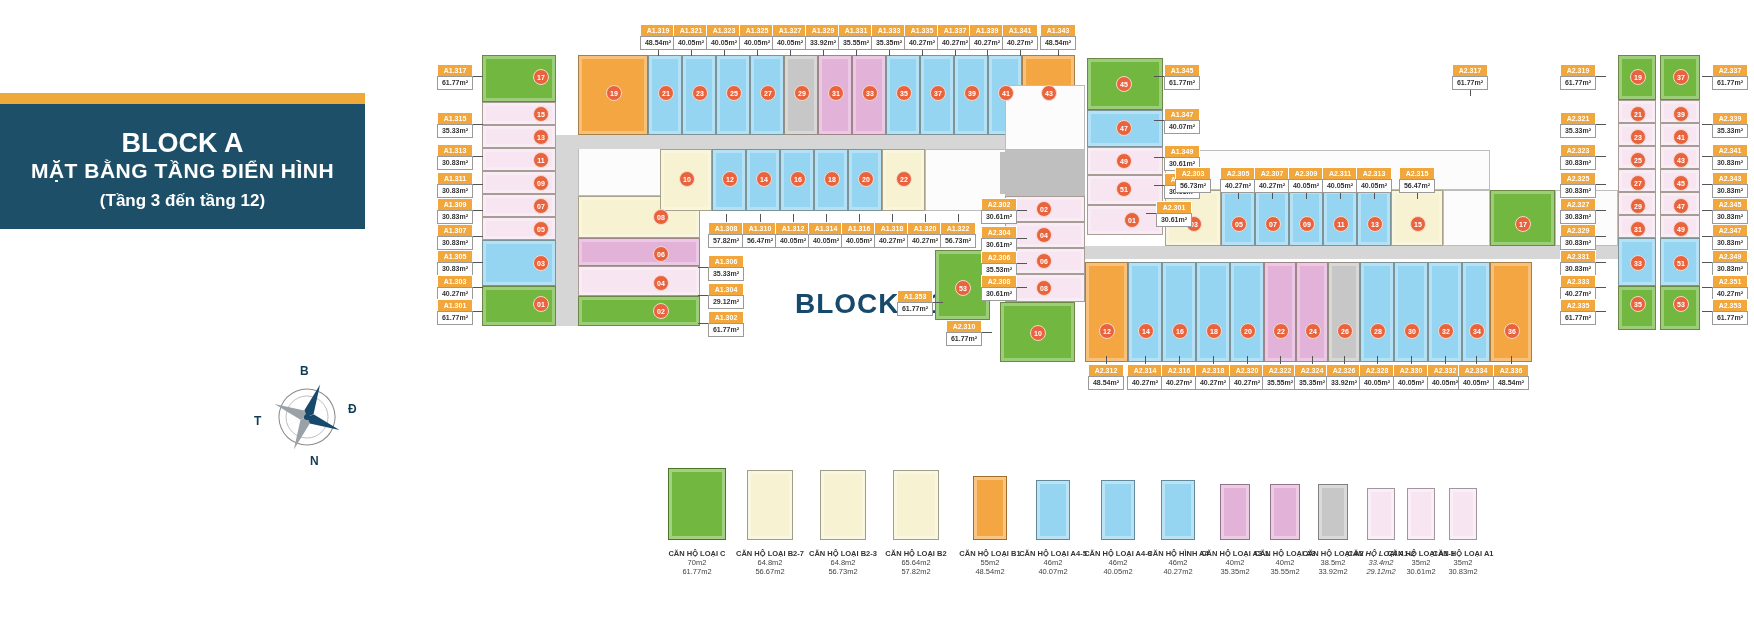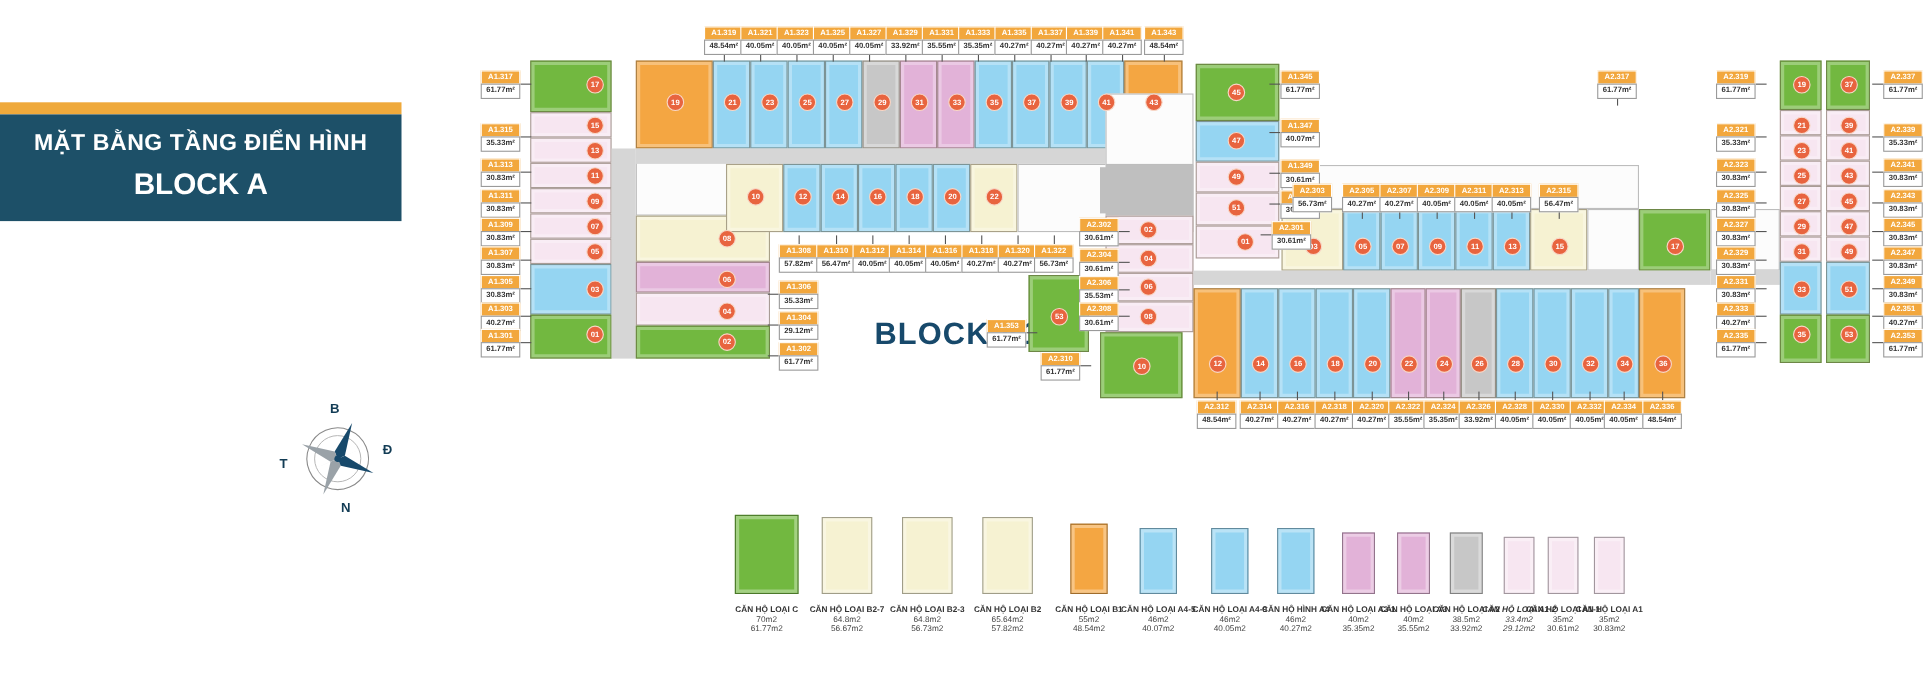--- a/index.html
+++ b/index.html
@@ -42,22 +42,23 @@
   .cp-letter{position:absolute;color:#123c55;font-weight:bold;font-size:12px;}
 </style>
 </head>
 <body>
 
 <div id="stage">
 
   <div id="title-panel">
     <div id="title-bar"></div>
     <div id="title-box">
+      <div id="title-line2">BLOCK A</div>
       <div id="title-line1">MẶT BẰNG TẦNG ĐIỂN HÌNH</div>
-      <div id="title-line2">BLOCK A</div>
+      <div id="title-line3">(Tầng 3 đến tầng 12)</div>
     </div>
   </div>
 
   <div class="block-label" style="left:795px;top:288px;">BLOCK A1</div>
 
   <div id="compass">
     <svg width="110" height="110" viewBox="0 0 110 110">
       <g transform="rotate(22 55 55)">
         <circle cx="55" cy="55" r="28" fill="none" stroke="#8a8a8a" stroke-width="1"></circle>
         <circle cx="55" cy="55" r="21" fill="none" stroke="#b5b5b5" stroke-width="0.8"></circle>

